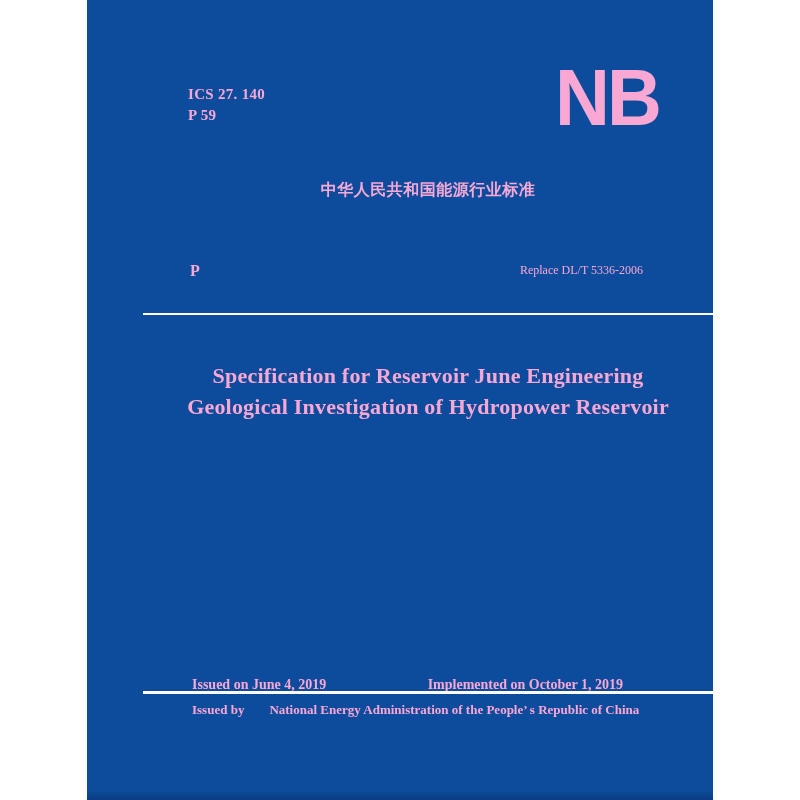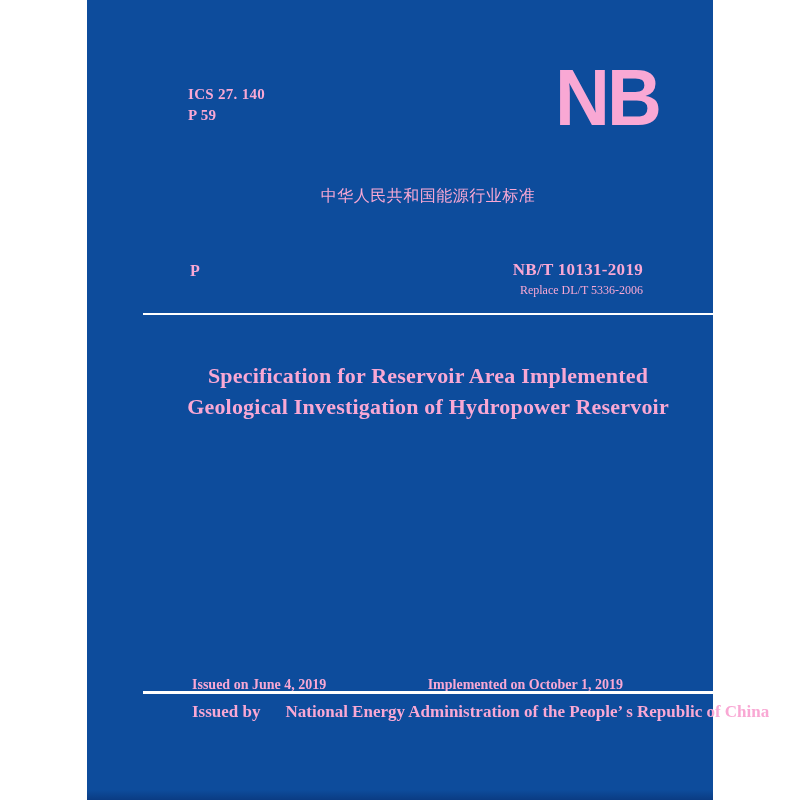--- a/index.html
+++ b/index.html
@@ -62,24 +62,23 @@
     top: 180px;
     text-align: center;
   }
   .org-heading .en {
     font-size: 17px;
     font-weight: bold;
     line-height: 23px;
     letter-spacing: 0.4px;
   }
   .org-heading .zh {
-    margin-top: 6px;
     font-family: "Liberation Sans", sans-serif;
     font-size: 16px;
-    font-weight: normal;
+    font-weight: bold;
     letter-spacing: 0.5px;
   }
 
   .code-row-p {
     position: absolute;
     left: 103px;
     top: 262px;
     font-size: 16px;
     font-weight: bold;
   }
@@ -134,21 +133,21 @@
     font-weight: bold;
     margin-top: 8px;
   }
   .issued-on { position: absolute; left: 49px; top: 0; }
   .implemented-on { position: absolute; right: 90px; top: 0; }
 
   .issued-by-row {
     position: absolute;
     left: 105px;
     top: 702px;
-    font-size: 17px;
+    font-size: 13px;
     font-weight: bold;
     white-space: nowrap;
   }
   .issued-by-row .issuer { margin-left: 25px; }
 </style>
 </head>
 <body>
 
 <div class="page">
   <div class="cover">
@@ -160,28 +159,27 @@
 
     <div class="nb-logo">NB</div>
 
     <div class="org-heading">
       <div class="zh">中华人民共和国能源行业标准</div>
     </div>
 
     <div class="code-row-p">P</div>
 
     <div class="std-number-block">
-      <div class="std-number">NB/T 10131-2019</div>
       <div class="std-replaces">Replace DL/T 5336-2006</div>
     </div>
 
     <div class="rule rule-1"></div>
 
     <div class="title-block">
-      <div class="en">Specification for Reservoir Area Implemented</div>
+      <div class="en">Specification for Reservoir June Engineering</div>
       <div class="en">Geological Investigation of Hydropower Reservoir</div>
     </div>
 
     <div class="dates-row">
       <span class="issued-on">Issued on June 4, 2019</span>
       <span class="implemented-on">Implemented on October 1, 2019</span>
     </div>
 
     <div class="rule rule-2"></div>
 

